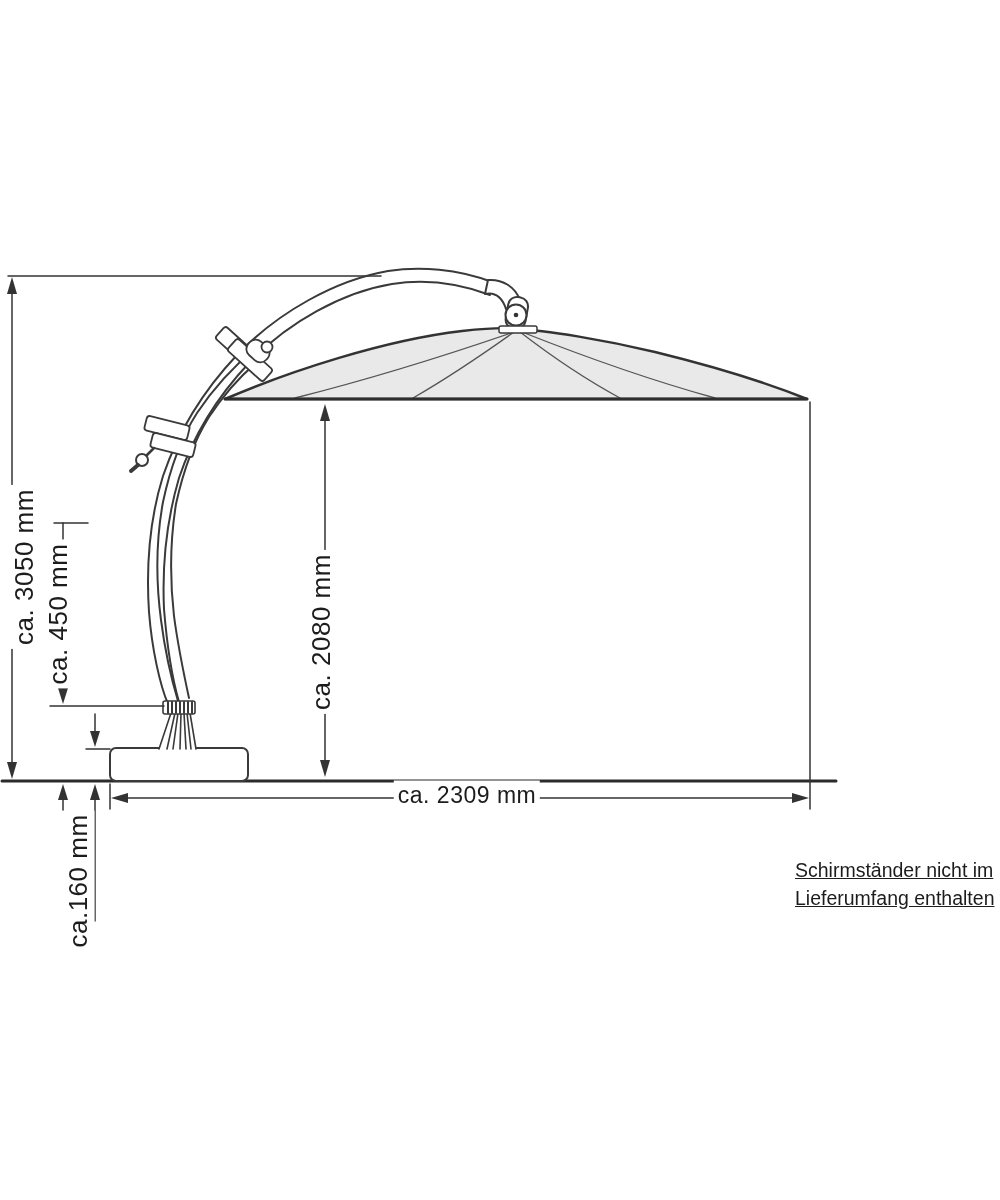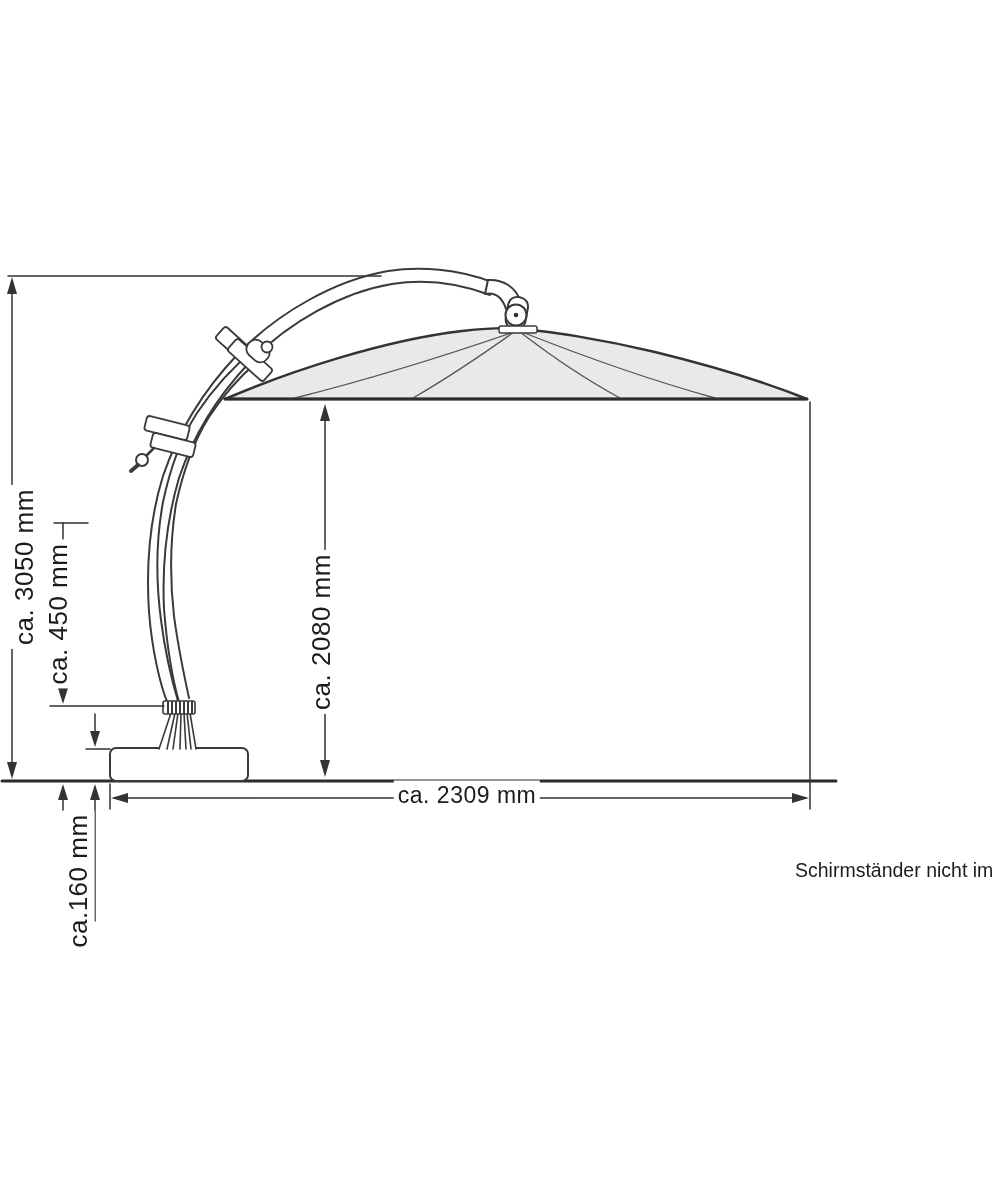--- a/index.html
+++ b/index.html
@@ -24,20 +24,21 @@
   .dim-label.horiz{
     transform:translate(-50%,-50%);
     font-size:23px;
   }
   .note{
     position:absolute;
     left:795px;top:856px;
     font-size:19.5px;
     line-height:1.45;
     color:#1c1c1c;
+    text-decoration:underline;
   }
 </style>
 </head>
 <body>
 
 <div class="stage">
 
   <svg width="1000" height="1200" viewBox="0 0 1000 1200" fill="none" stroke-linecap="round" stroke-linejoin="round">
 
     <path d="M 2 781 H 836" stroke="#2b2b2b" stroke-width="3"></path>
@@ -190,15 +191,16 @@
   <div class="dim-label" style="left:58px;top:614px;">ca. 450 mm</div>
 
   <div class="dim-label" style="left:321px;top:632px;">ca. 2080 mm</div>
 
   <div class="dim-label" style="left:78px;top:881px;">ca.160 mm</div>
 
   <div class="dim-label horiz" style="left:467px;top:795px;">ca. 2309 mm</div>
 
   <div class="note">
     <div>Schirmständer nicht im</div>
+    <div>Lieferumfang enthalten</div>
   </div>
 
 </div>
 
 </body></html>

